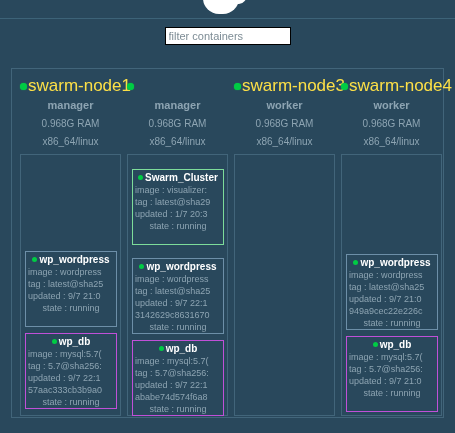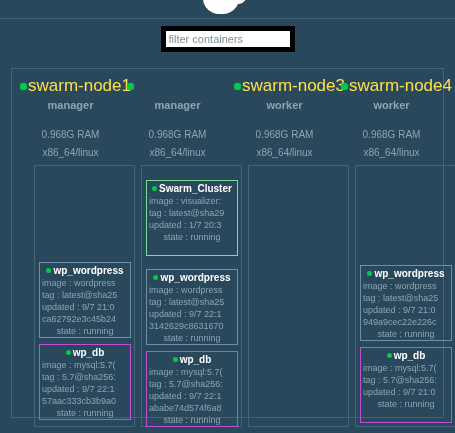--- a/index.html
+++ b/index.html
@@ -63,21 +63,21 @@
     text-align: center;
   }
   #filter-input {
     width: 118px;
     height: 14px;
     padding: 1px 3px;
     font-size: 11px;
     font-family: "Liberation Sans", sans-serif;
     color: #333;
     background: #ffffff;
-    border: 5px solid #000000;
+    border: 1px solid #000000;
     border-radius: 0;
     box-sizing: content-box;
     outline: none;
   }
   #filter-input::placeholder {
     color: #7d8c95;
     opacity: 1;
   }
 
   
@@ -133,36 +133,36 @@
   }
   .node-role {
     font-size: 11px;
     font-weight: bold;
     color: #8da4b2;
     margin-top: 6px;
   }
   .node-ram {
     font-size: 10px;
     color: #8da4b2;
-    margin-top: 18px;
+    margin-top: 7px;
   }
   .node-arch {
     font-size: 10px;
     color: #8da4b2;
     margin-top: 7px;
   }
 
   .node-body {
     margin-top: 7px;
     width: 101px;
     height: 262px;
     border: 1px solid #42657a;
     box-sizing: border-box;
     position: relative;
-    margin-left: 16px;
+    margin-left: 2px;
   }
 
   .container-card {
     position: absolute;
     left: 4px;
     width: 92px;
     height: 76px;
     border: 1px solid #6d8fa8;
     box-sizing: border-box;
     overflow: hidden;
@@ -233,21 +233,20 @@
         </div>
         <div class="node-body">
           <div class="container-card blue" style="top: 96px;">
             <div class="card-title-line">
               <span class="card-dot"></span>
               <span class="card-title">wp_wordpress</span>
             </div>
             <div class="card-line">image : wordpress</div>
             <div class="card-line">tag : latest@sha25</div>
             <div class="card-line">updated : 9/7 21:0</div>
-            <div class="card-line">ca62792e3c45b24</div>
             <div class="card-line center">state : running</div>
           </div>
           <div class="container-card purple" style="top: 178px;">
             <div class="card-title-line">
               <span class="card-dot"></span>
               <span class="card-title">wp_db</span>
             </div>
             <div class="card-line">image : mysql:5.7(</div>
             <div class="card-line">tag : 5.7@sha256:</div>
             <div class="card-line">updated : 9/7 22:1</div>

